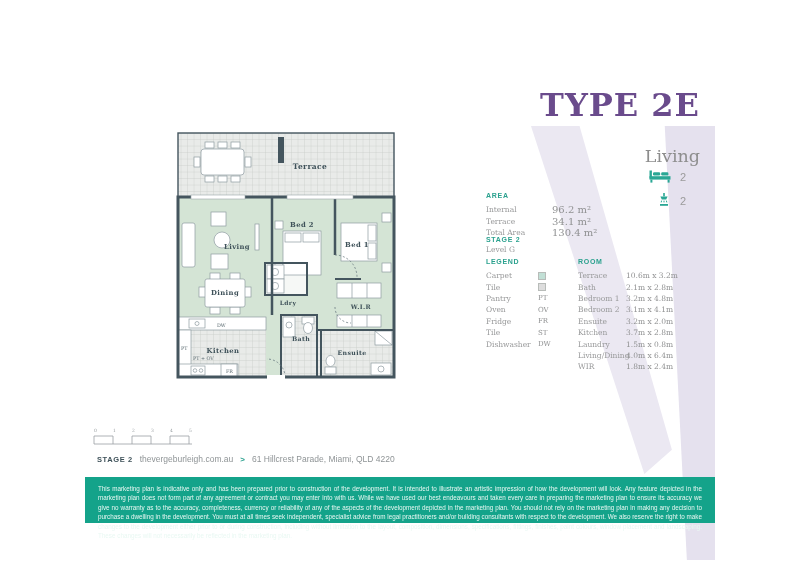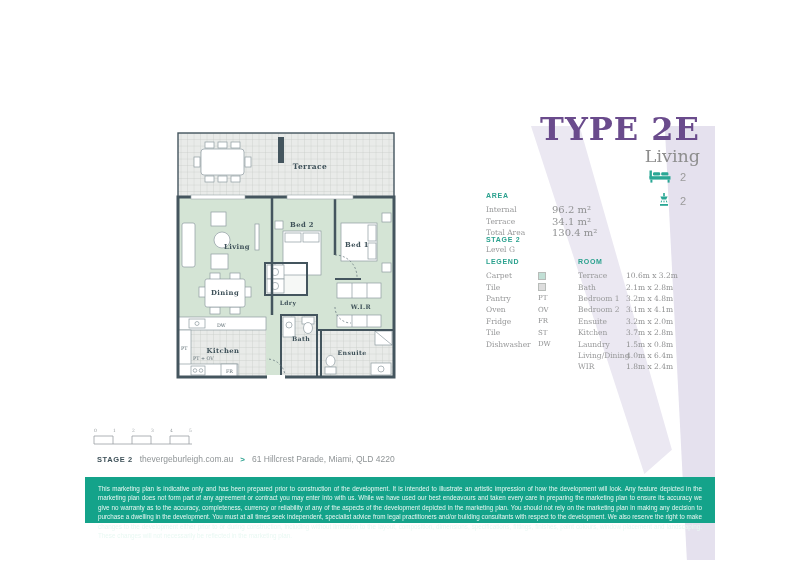--- a/index.html
+++ b/index.html
@@ -16,21 +16,21 @@
     clip-path:polygon(8% 0, 38% 0, 95% 93%, 78% 100%);
   }
   .wm-right {
     left:648px; top:126px; width:67px; height:434px; background:#e5e1ee;
     clip-path:polygon(25% 0, 100% 0, 100% 100%, 58% 100%);
   }
 
   
   .title {
     position:absolute; top:86px; right:100px; z-index:1;
-    font-size:32px; font-weight:bold; letter-spacing:1px; color:#6a4b8c;margin-top:24px;
+    font-size:32px; font-weight:bold; letter-spacing:1px; color:#6a4b8c;
   }
   .subtitle { position:absolute; right:100px; z-index:1; font-size:17.5px; color:#8d8d8d; }
   .subtitle.l1 { top:124px; }
   .subtitle.l2 { top:146px; }
 
   
   .stat-rows { position:absolute; top:165px; right:112px; z-index:1; }
   .stat-row { display:flex; align-items:center; justify-content:flex-end; gap:9px; height:24px; }
   .stat-count { font-family:"Liberation Sans", sans-serif; font-size:11px; color:#9b9b9b; width:8px; }
 

